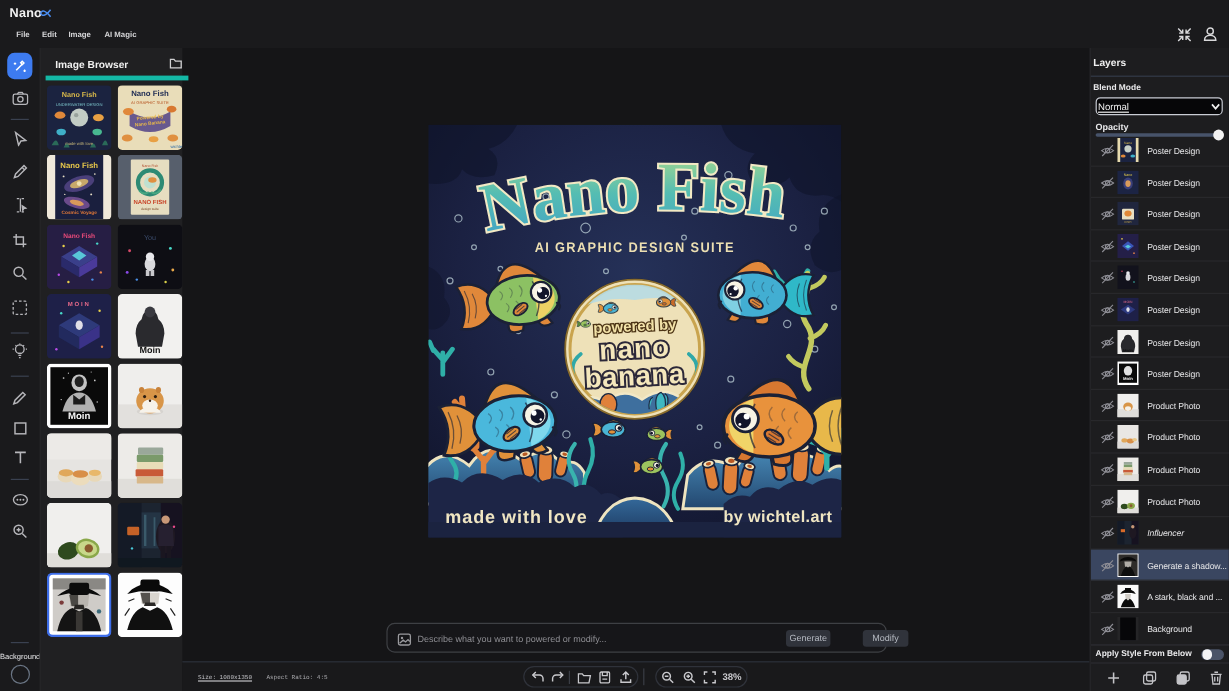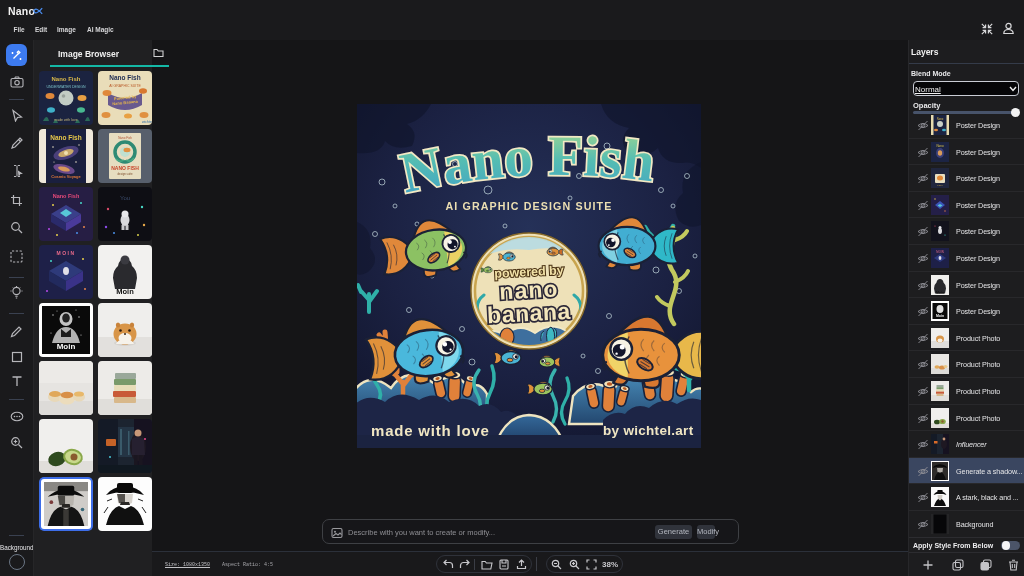--- a/index.html
+++ b/index.html
@@ -14,21 +14,21 @@
 #menu span { position:absolute; white-space:nowrap; }
 
 
 #toolbar { position:absolute; left:0; top:40px; width:33px; height:536px; background:#1a1a1c; }
 .tool { position:absolute; left:0; width:33px; height:20px; display:flex; align-items:center; justify-content:center; }
 .tsel { position:absolute; left:6px; top:4px; width:21px; height:22px; background:#3d7bf0; border-radius:6px; display:flex; align-items:center; justify-content:center; }
 .tdiv { position:absolute; left:9px; width:15px; height:1px; background:#3a4150; }
 
 
 #browser { position:absolute; left:33px; top:40px; width:119px; height:536px; background:#202022; border-left:1px solid #262628; }
-#bhead { position:absolute; left:16px; top:0; width:119px; height:27px; border-bottom:2px solid #14b8a6; }
+#bhead { position:absolute; left:4px; top:0; width:119px; height:27px; border-bottom:4px solid #14b8a6; }
 #bhead .t { position:absolute; left:8px; top:9px; font-size:8.5px; font-weight:bold; color:#f0f0f0; }
 .thumb { position:absolute; width:54px; height:54px; border-radius:4px; overflow:hidden; }
 
 
 #canvas { position:absolute; left:152px; top:40px; width:756px; height:511px; background:#151517; }
 #poster { position:absolute; left:205px; top:64px; width:344px; height:344px; }
 
 
 #prompt { position:absolute; left:170px; top:479px; width:417px; height:25px; background:#161619; border:1px solid #3e4044; border-radius:7px; }
 #prompt .ph { position:absolute; left:25px; top:7.5px; font-size:7.5px; color:#8e8e93; }
@@ -355,23 +355,23 @@
 <text x="14" y="332" font-size="15" font-weight="bold" fill="#f0e6c2" letter-spacing="0.8">made with love</text>
 <text x="246" y="331" font-size="13.5" font-weight="bold" fill="#f0e6c2" letter-spacing="0.3">by wichtel.art</text>
 </svg>
       </div>
     <div id="prompt">
       <svg class="abs" style="left:8px;top:6.5px" width="12" height="12" viewBox="0 0 12 12">
           <rect x="1" y="1.5" width="10" height="9" rx="1.5" fill="none" stroke="#9a9a9e" stroke-width="1.1"></rect>
           <circle cx="4" cy="4.7" r="1" fill="#9a9a9e"></circle>
           <path d="M2 9 L5 6.5 L7 8 L9 6 L10.5 7.6" fill="none" stroke="#9a9a9e" stroke-width="1.1"></path>
         </svg>
-      <div class="ph">Describe with you want to create or modify...</div>
+      <div class="ph">Describe what you want to powered or modify...</div>
       <div class="pbtn" style="left:332px;width:37px;">Generate</div>
-      <div class="pbtn" style="left:374px;width:18px;">Modify</div>
+      <div class="pbtn" style="left:396px;width:38px;">Modify</div>
     </div>
   </div>
 
   <div id="topbar">
     <div id="logo">Nano</div>
     <svg class="abs" style="left:33px;top:7px" width="10" height="8" viewBox="0 0 12 9">
         <path d="M11 1 C 7 6.5, 2.5 8.5, 1 4.5 C 2.5 0.5, 7 2.5, 11 8" fill="none" stroke="#4a8df0" stroke-width="1.5"></path>
       </svg>
     <div id="menu">
         <span style="left:13.5px">File</span>

